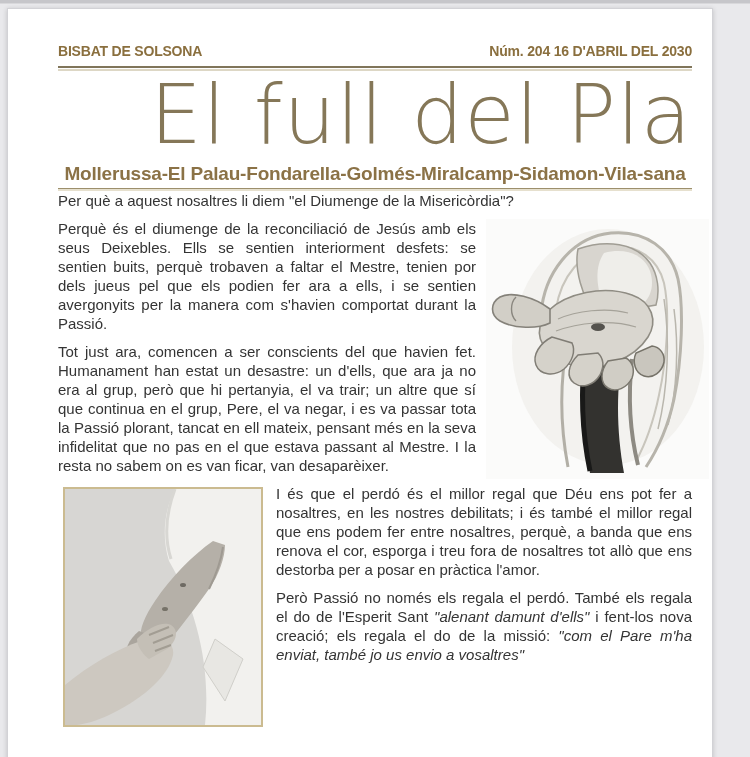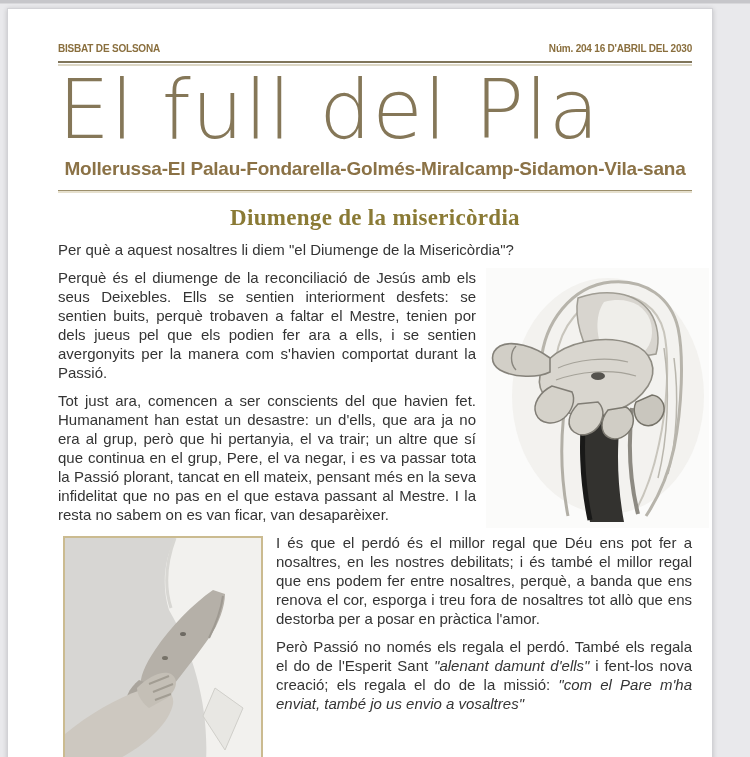--- a/index.html
+++ b/index.html
@@ -19,36 +19,36 @@
   }
   .page {
     position:absolute; left:7px; top:8px; width:706px; height:840px;
     background:#ffffff;
     border:1px solid #d2d2d6;
     box-shadow:0 1px 5px rgba(0,0,0,.18);
     padding:34px 20px 0 50px;
   }
   .page-header {
     display:flex; justify-content:space-between; align-items:baseline;
-    font-size:10px; font-weight:bold; letter-spacing:-0.2px;
+    font-size:14px; font-weight:bold; letter-spacing:-0.2px;
     color:#8a6f3e;
   }
   .double-rule {
     margin-top:7px; height:5px;
     border-top:2px solid #80755a;
     border-bottom:2px solid #ddd7c5;
   }
   .masthead {
-    margin:4px 0 0; text-align:left;
+    margin:4px 0 0; text-align:right;
     font-family:"DejaVu Sans","Liberation Sans",sans-serif;
     font-weight:200; font-size:82px; line-height:0.98;
     letter-spacing:1px; color:#857758;
   }
   .subtitle {
-    margin:8px 0 10px; text-align:center;
+    margin:8px 0 3px; text-align:center;
     font-size:19px; font-weight:600; letter-spacing:-0.2px;
     color:#8b7246;
   }
   .masthead-rule {
     height:3px; background:#9c8f6c; border-bottom:2px solid #e6e0ce;
   }
   .headline {
     margin:12px 0 9px; text-align:center;
     font-family:"Liberation Serif","DejaVu Serif",serif;
     font-weight:bold; font-size:23px; letter-spacing:0.3px;
@@ -86,21 +86,20 @@
       <span>Núm. 204 16 D'ABRIL DEL 2030</span>
     </div>
 
     <div class="double-rule"></div>
 
     <h1 class="masthead">El full del Pla</h1>
     <div class="subtitle">Mollerussa-El Palau-Fondarella-Golmés-Miralcamp-Sidamon-Vila-sana</div>
 
     <div class="masthead-rule"></div>
 
-    <h2 class="headline">Diumenge de la misericòrdia</h2>
 
     <div class="article">
 
       <p><span>Per què a aquest nosaltres li diem "el Diumenge de la Misericòrdia"?</span></p>
 
       <figure class="fig-right" aria-label="Dibuix a llapis de la mà estesa i ferida de Jesús sortint de la túnica">
         <svg viewBox="0 0 223 260" xmlns="http://www.w3.org/2000/svg">
           <rect width="223" height="260" fill="#fbfbfa"></rect>
           <ellipse cx="122" cy="128" rx="96" ry="118" fill="#f3f2ef"></ellipse>
           <path d="M55 95 C58 55 85 18 125 14 C160 11 185 30 192 60 C198 88 196 140 188 180 C182 208 172 230 160 248" fill="none" stroke="#b7b4ab" stroke-width="3"></path>

